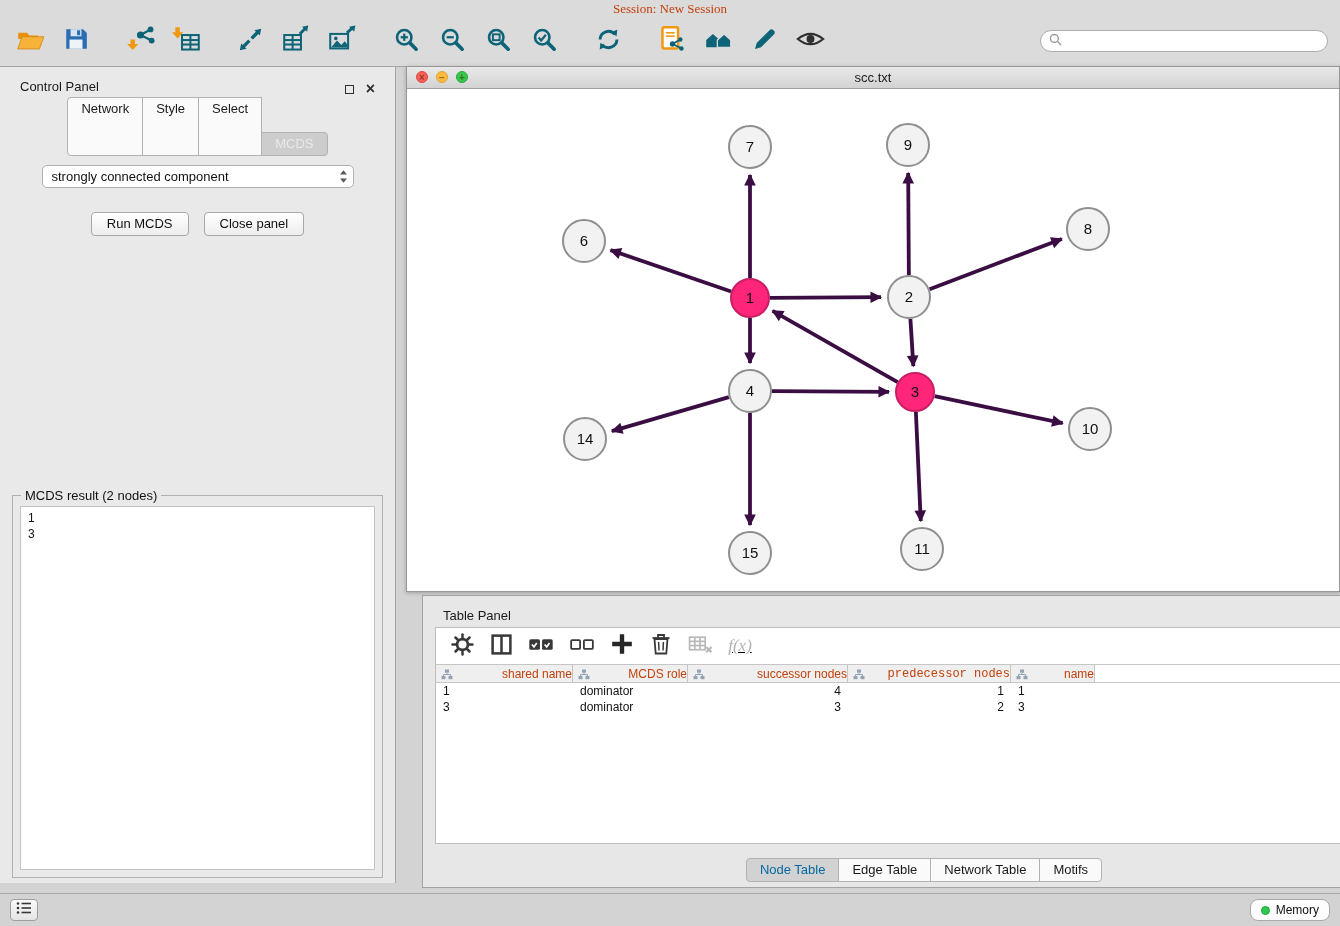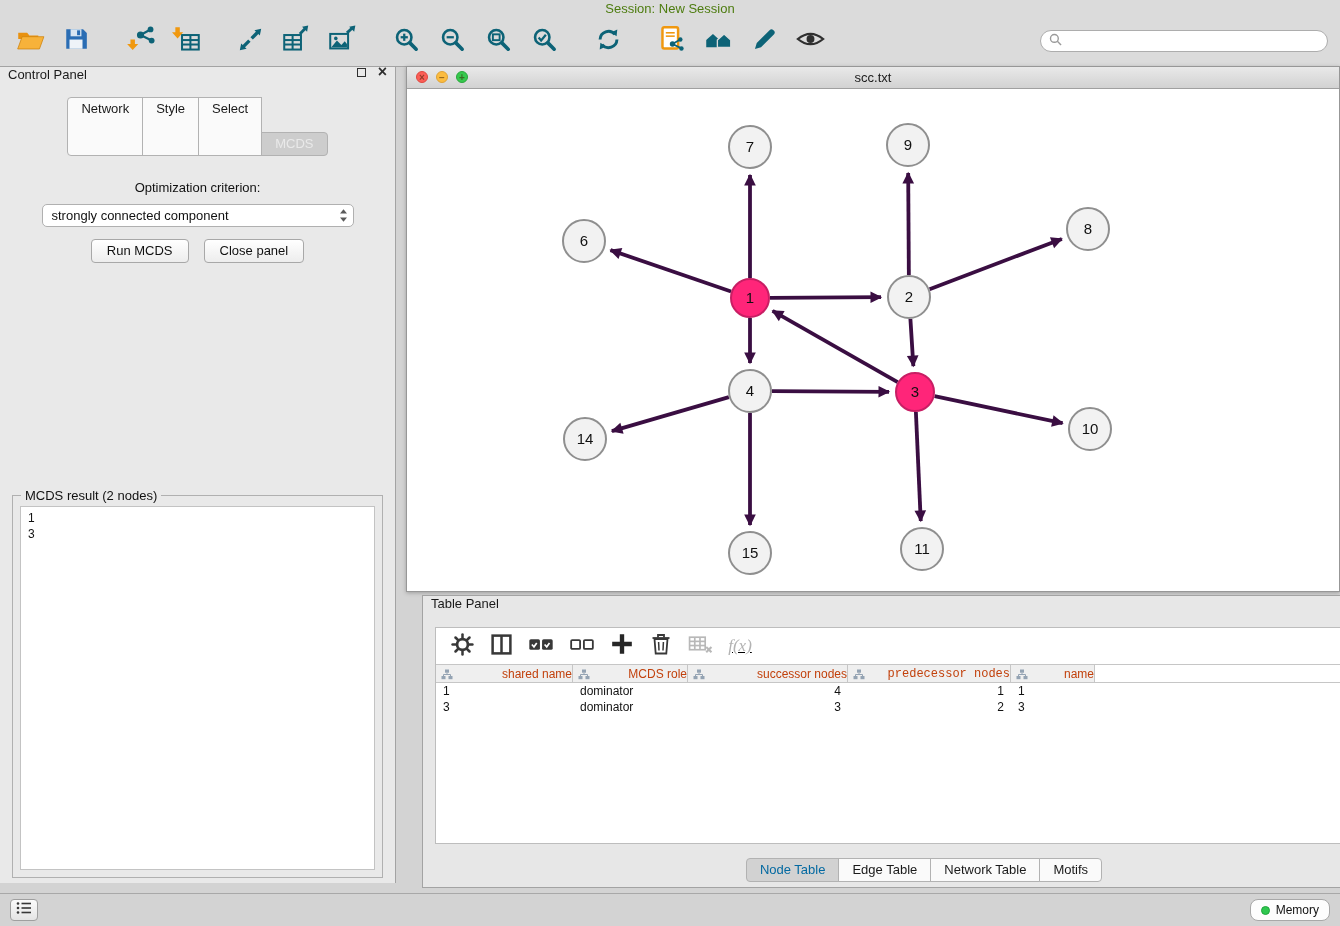--- a/index.html
+++ b/index.html
@@ -1,51 +1,51 @@
 <!DOCTYPE html>
 <html><head>
 <meta charset="utf-8">
 <style>
   * { margin:0; padding:0; box-sizing:border-box; }
   html,body { width:1340px; height:926px; font-family:"Liberation Sans",sans-serif;
               background:#d3d3d3; overflow:hidden; position:relative; }
 
   
   .titlebar { position:absolute; left:0; top:0; width:100%; height:16px; background:#dbdbdb;
-              text-align:center; font-size:13px; line-height:17px; color:#4d7c0f; }
+              text-align:center; font-size:13px; line-height:17px; color:#c2410c;font-family:Liberation Serif, serif; }
 
   
   .main-toolbar { position:absolute; left:0; top:16px; width:100%; height:51px; background:#dbdbdb;
                   border-bottom:1px solid #a3a3a3; display:flex; align-items:center; padding-left:12px; }
   .tb-group { display:flex; align-items:center; gap:10px; margin-right:28px; }
   .tb-btn { width:36px; height:36px; display:flex; align-items:center; justify-content:center; cursor:default; }
   .search-box { margin-left:auto; margin-right:12px; width:288px; height:22px; background:#fff;
                 border:1px solid #adadad; border-radius:12px; display:flex; align-items:center;
                 padding:0 8px; gap:5px; }
   .search-box input { border:none; outline:none; flex:1; font-size:12px; background:transparent; }
 
   
   .control-panel { position:absolute; left:0; top:67px; width:396px; height:816px; background:#e9e9e9;
                    border-right:1px solid #a3a3a3; }
-  .panel-header { height:27px; display:flex; align-items:flex-start; padding:0 8px; font-size:13px; color:#1a1a1a;gap:12px; }
+  .panel-header { height:27px; display:flex; align-items:flex-end; padding:0 20px; font-size:13px; color:#1a1a1a;gap:12px; }
   .win-btns { margin-left:auto; display:flex; align-items:center; gap:12px; }
   .float-btn { width:9px; height:9px; border:1.5px solid #2e2e2e; background:transparent; }
   .close-x { font-size:16px; font-weight:bold; color:#2e2e2e; line-height:10px; }
   .cp-tabs { display:flex; justify-content:center; margin-top:3px; }
   .seg-tab { font-size:13px; padding:3px 13px 4px; background:#fafafa; border:1px solid #b2b2b2;
              margin-left:-1px; color:#1a1a1a; cursor:default; }
   .seg-tab:first-child { border-top-left-radius:4px; border-bottom-left-radius:4px; margin-left:0; }
   .seg-tab:last-child { border-top-right-radius:4px; border-bottom-right-radius:4px; }
   .seg-tab.cp-active { background:#cdcdcd; color:#e9e9e9;margin-top:35px; }
   .seg-tab.tp-active { background:#d2d2d2; color:#0369a1; }
   .opt-label { text-align:center; font-size:13px; margin-top:24px; color:#111; }
   .dropdown { width:312px; height:23px; margin:9px auto 0; background:#fff; border:1px solid #b0b0b0;
               border-radius:5px; display:flex; align-items:center; padding:0 5px 0 9px; font-size:13px; color:#111; }
   .dd-arrows { margin-left:auto; display:flex; align-items:center; }
-  .cp-buttons { display:flex; justify-content:center; gap:15px; margin-top:12px; }
+  .cp-buttons { display:flex; justify-content:center; gap:15px; margin-top:24px; }
   .mac-btn { font-size:13px; padding:3px 15px 4px; background:linear-gradient(#ffffff,#ededed);
              border:1px solid #a8a8a8; border-radius:4px; color:#111; cursor:default; }
   .result-box { position:absolute; left:12px; top:428px; width:371px; height:383px; border:1px solid #b0b0b0;padding-left:20px; }
   .result-title { position:absolute; top:-8px; left:8px; background:#e9e9e9; padding:0 4px; font-size:13px; color:#111; }
   .result-inner { position:absolute; left:7px; top:10px; right:7px; bottom:7px; background:#fff;
                   border:1px solid #c3c3c3; font-size:12px; color:#111; padding:3px 7px; line-height:16px; }
 
   
   .network-window { position:absolute; left:406px; top:66px; width:934px; height:526px; background:#fff;
                     border:1px solid #979797; box-shadow:0 1px 4px rgba(0,0,0,0.25); }
@@ -252,21 +252,20 @@
       <span class="float-btn"></span>
       <span class="close-x">×</span>
     </span>
   </div>
   <div class="cp-tabs" id="cp-tabs">
       <span class="seg-tab">Network</span>
       <span class="seg-tab">Style</span>
       <span class="seg-tab">Select</span>
       <span class="seg-tab cp-active">MCDS</span>
     </div>
-  <div class="opt-label">Optimization criterion:</div>
   <div class="dropdown">
     <span>strongly connected component</span>
     <span class="dd-arrows">
       <svg width="9" height="15" viewBox="0 0 9 15">
           <path d="M4.5 1.2 L8 5.4 H1 z" fill="#5a5a5a"></path>
           <path d="M4.5 13.8 L1 9.6 h7 z" fill="#5a5a5a"></path>
         </svg>
     </span>
   </div>
   <div class="cp-buttons">

